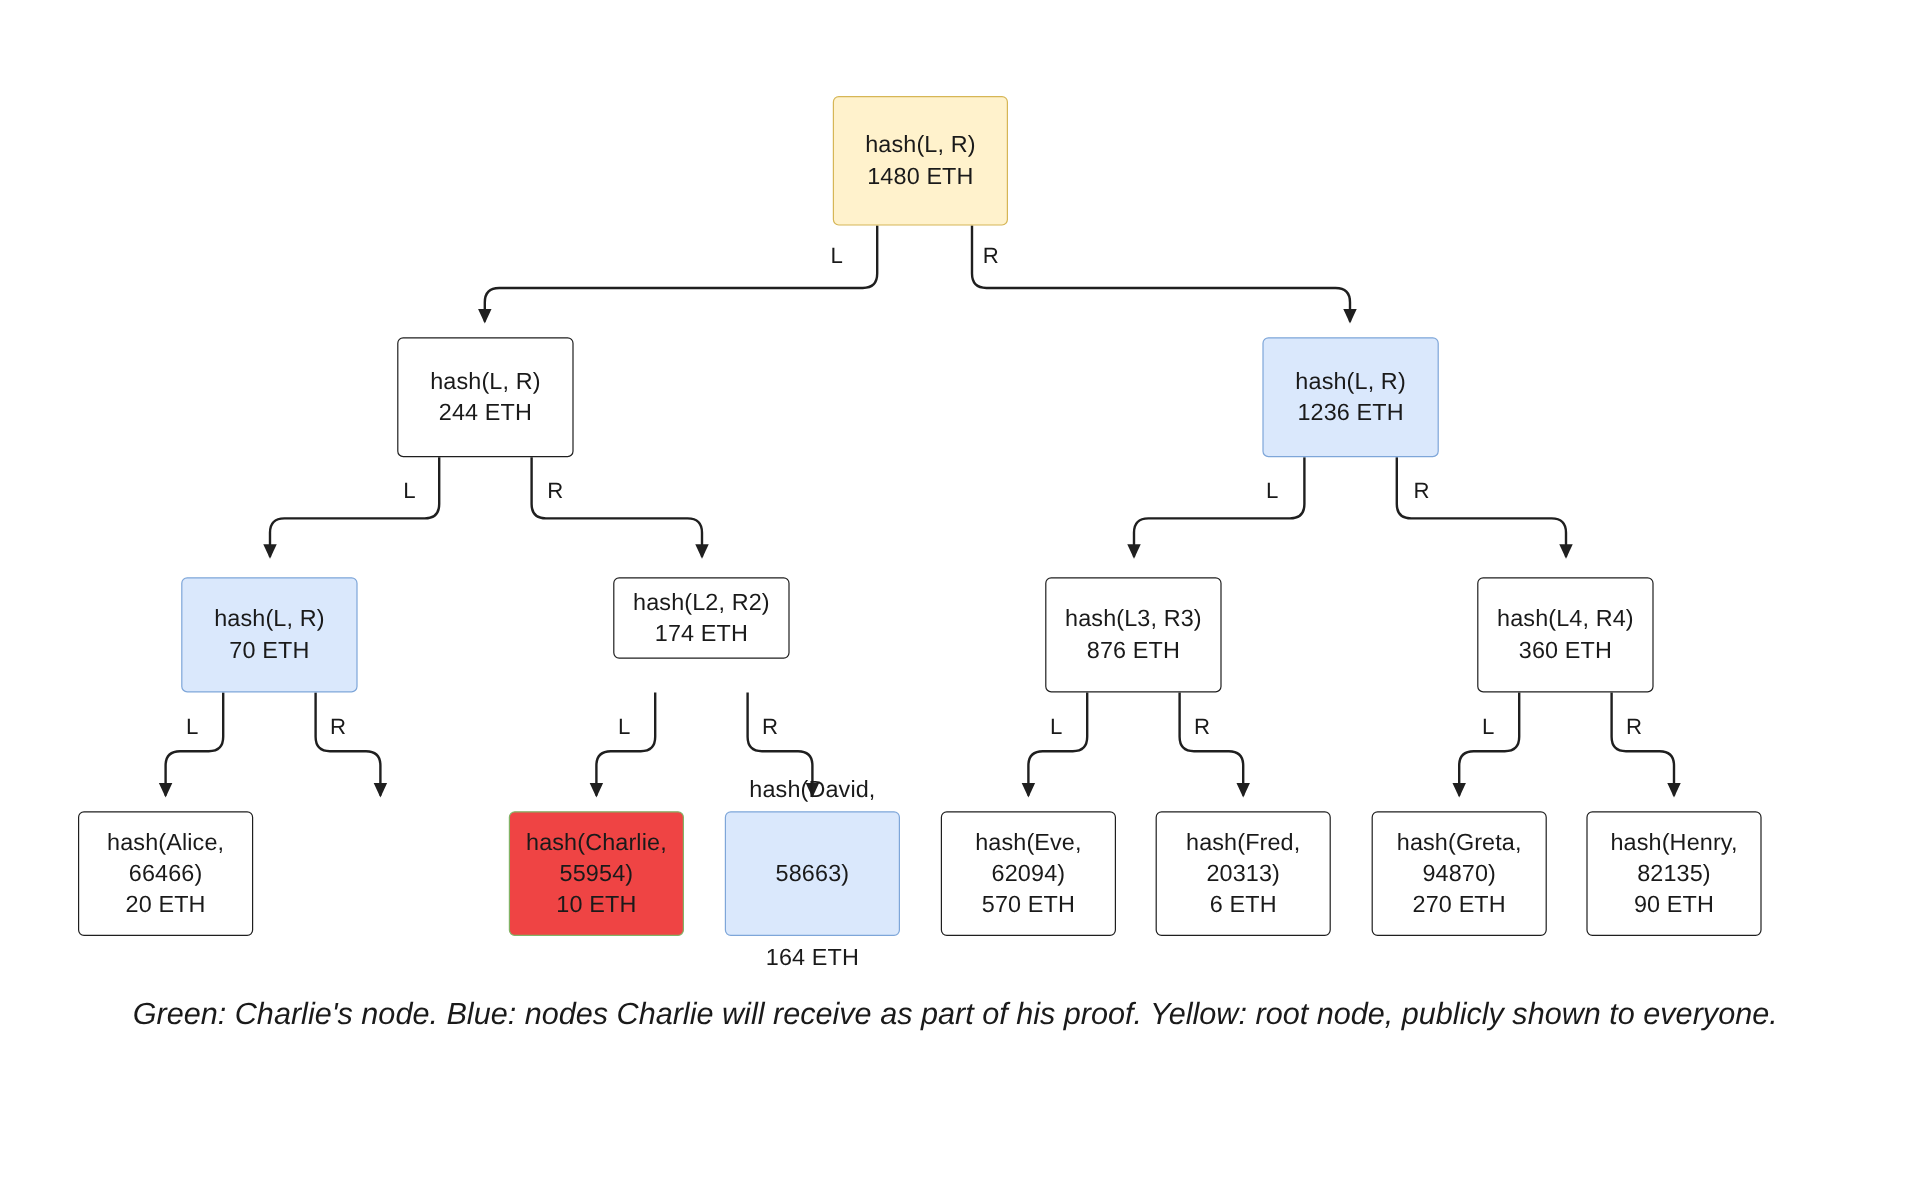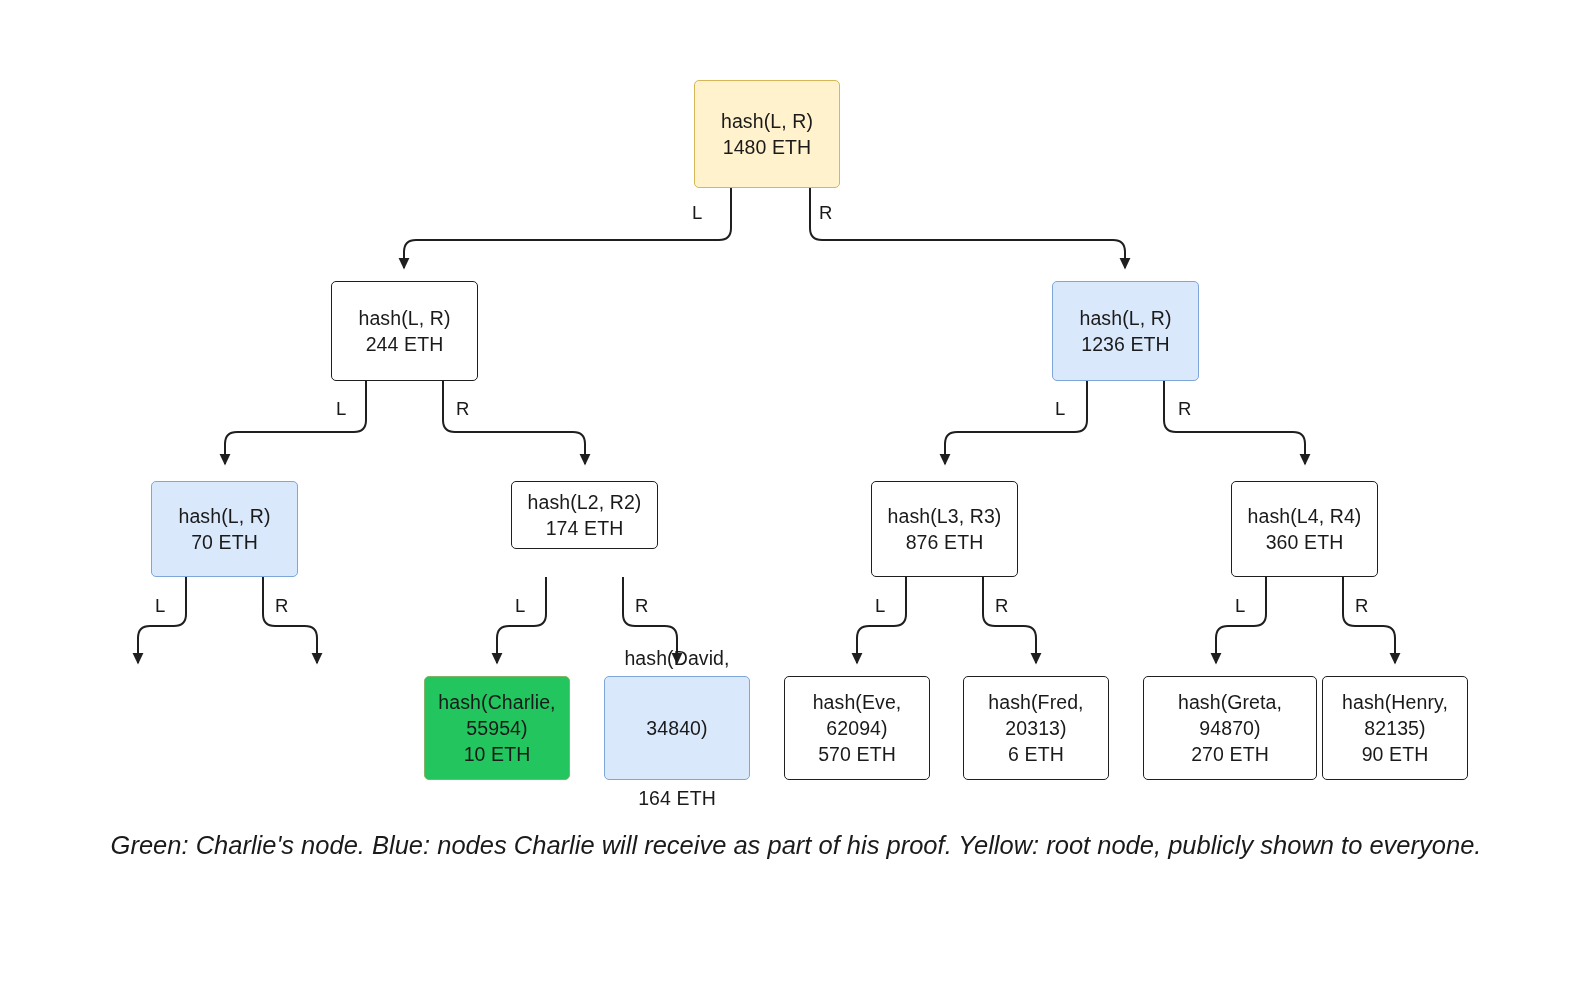--- a/index.html
+++ b/index.html
@@ -51,21 +51,21 @@
   }
   .node.root {
     background: #fff2cc;
     border-color: #d6b656;
   }
   .node.blue {
     background: #dae8fc;
     border-color: #7ea6d9;
   }
   .node.green {
-    background: #22c55e;
+    background: #ef4444;
     border-color: #82b366;
   }
   .node.plain {
     background: #ffffff;
     border-color: #1f1f1f;
   }
   .edge-label {
     position: absolute;
     font-size: 18.5px;
     line-height: 20px;
@@ -154,47 +154,52 @@
   <div class="node plain" style="left:871px; top:481px; width:147px; height:96px;">
     <span class="line">hash(L3, R3)</span>
     <span class="line">876 ETH</span>
   </div>
 
   <div class="node plain" style="left:1231px; top:481px; width:147px; height:96px;">
     <span class="line">hash(L4, R4)</span>
     <span class="line">360 ETH</span>
   </div>
 
+  <div class="node plain" style="left:65px; top:676px; width:146px; height:104px;">
+    <span class="line">hash(Alice,</span>
+    <span class="line">66466)</span>
+    <span class="line">20 ETH</span>
+  </div>
 
 
   <div class="node green" style="left:424px; top:676px; width:146px; height:104px;">
     <span class="line">hash(Charlie,</span>
     <span class="line">55954)</span>
     <span class="line">10 ETH</span>
   </div>
 
   <div class="node blue" style="left:604px; top:676px; width:146px; height:104px;gap:44px;">
     <span class="line">hash(David,</span>
-    <span class="line">34840)</span>
+    <span class="line">58663)</span>
     <span class="line">164 ETH</span>
   </div>
 
   <div class="node plain" style="left:784px; top:676px; width:146px; height:104px;">
     <span class="line">hash(Eve,</span>
     <span class="line">62094)</span>
     <span class="line">570 ETH</span>
   </div>
 
   <div class="node plain" style="left:963px; top:676px; width:146px; height:104px;">
     <span class="line">hash(Fred,</span>
     <span class="line">20313)</span>
     <span class="line">6 ETH</span>
   </div>
 
-  <div class="node plain" style="left:1143px; top:676px; width:174px; height:104px;text-align:center;">
+  <div class="node plain" style="left:1143px; top:676px; width:146px; height:104px;text-align:center;">
     <span class="line">hash(Greta,</span>
     <span class="line">94870)</span>
     <span class="line">270 ETH</span>
   </div>
 
   <div class="node plain" style="left:1322px; top:676px; width:146px; height:104px;">
     <span class="line">hash(Henry,</span>
     <span class="line">82135)</span>
     <span class="line">90 ETH</span>
   </div>

